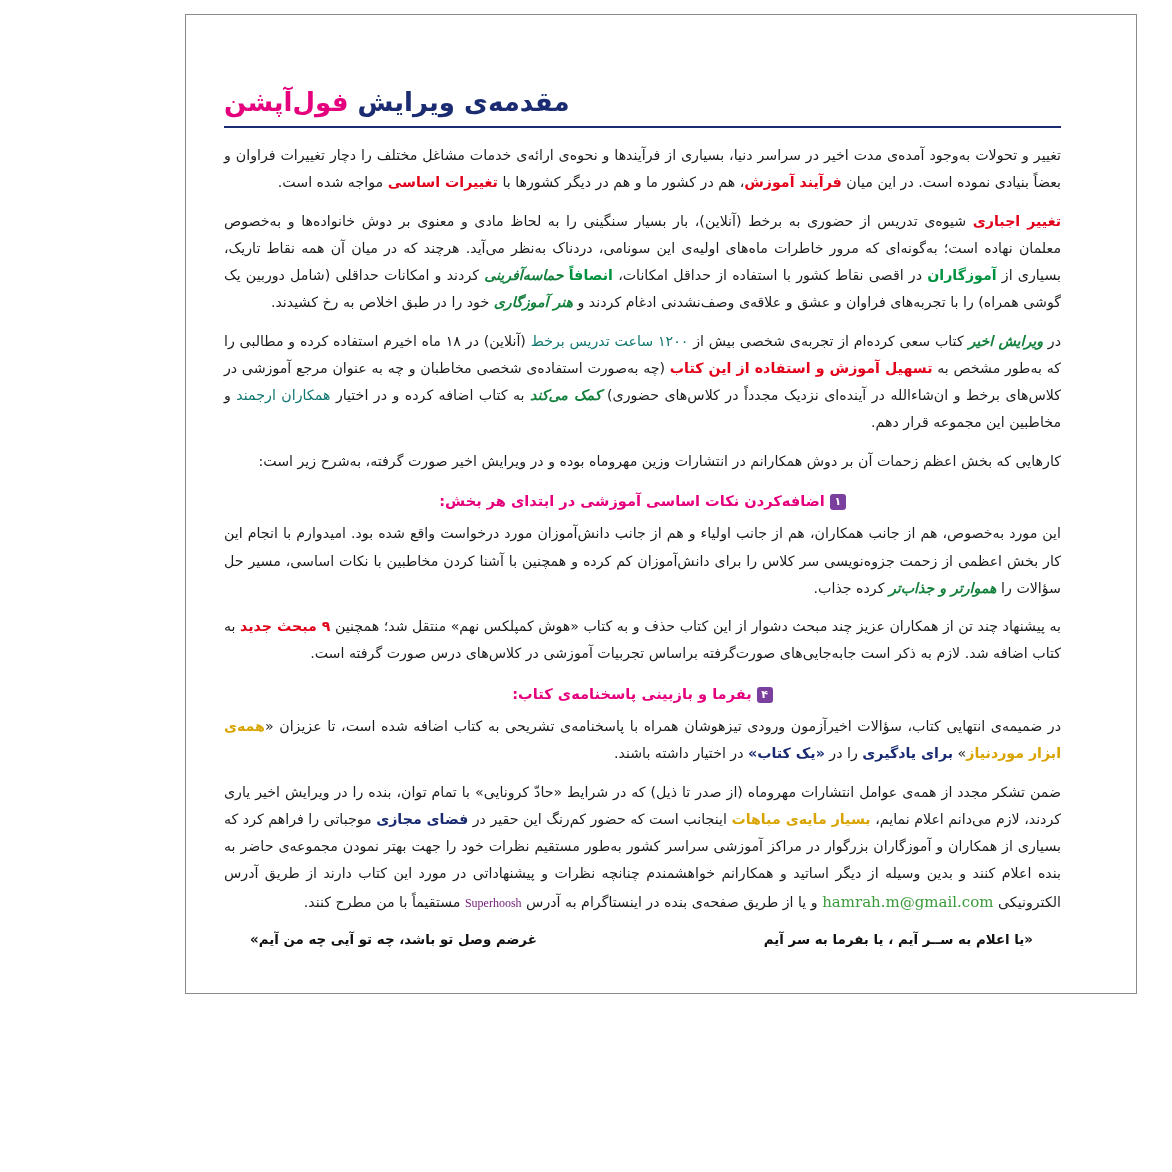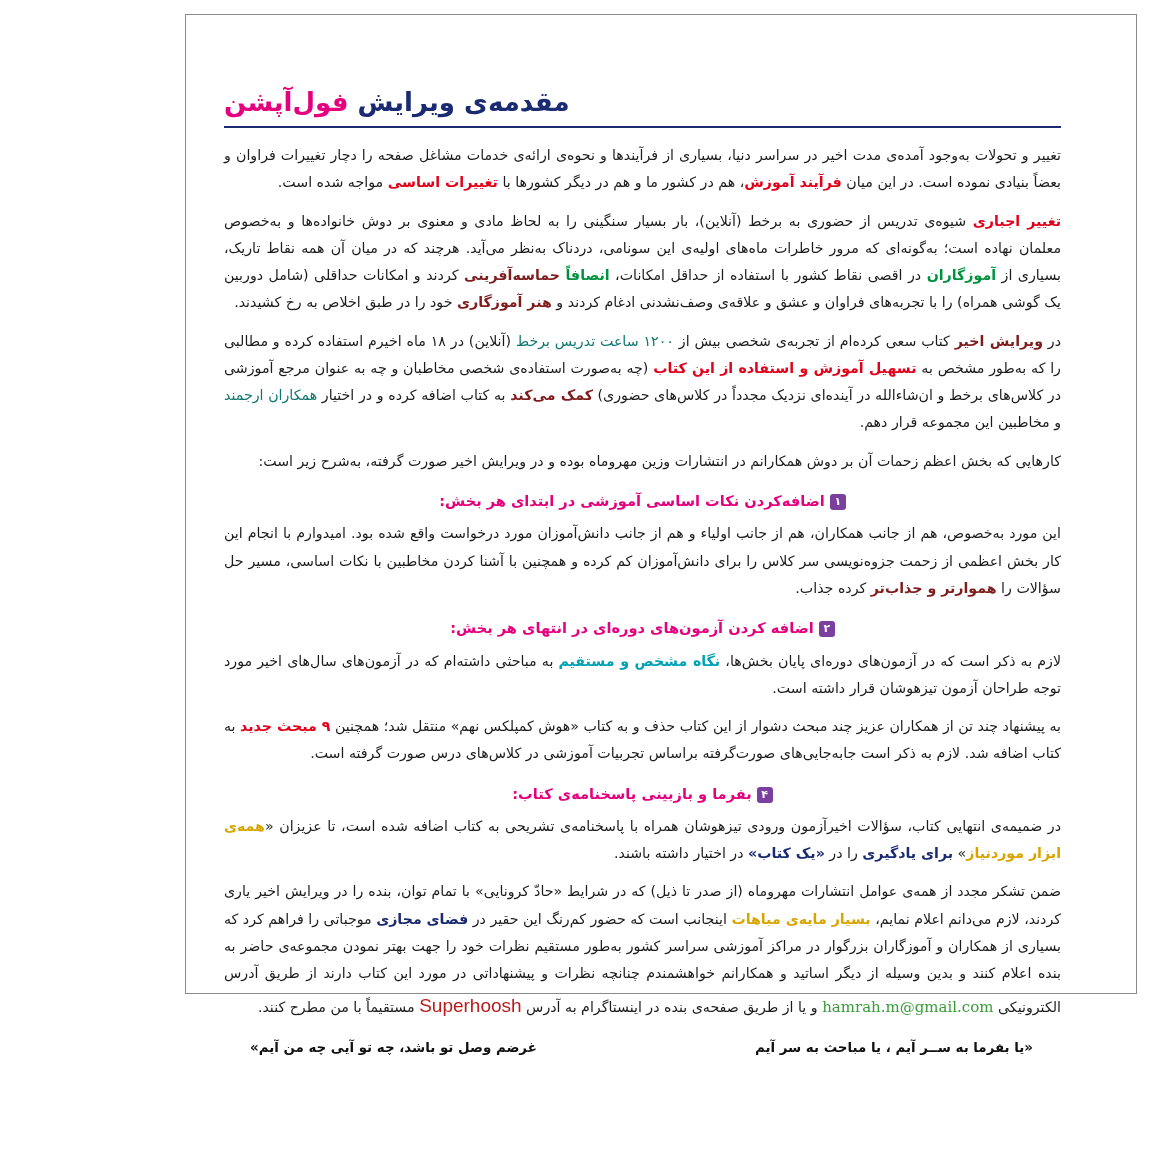--- a/index.html
+++ b/index.html
@@ -64,21 +64,21 @@
     font-size: 14.2px;
     line-height: 1.92;
     color: #1b1b1b;
     text-align: justify;
     text-justify: inter-word;
     direction: rtl;
   }
 
   
   .c-red     { color: #e2001a; font-weight: bold; }
-  .c-magenta { color: #7f1d1d; font-weight: bold; }
+  .c-magenta { color: #15803d; font-weight: bold; font-style: italic; }
   .c-orange  { color: #0f766e; font-weight: normal; }
   .c-green   { color: #00923f; font-weight: bold; }
   .c-teal    { color: #00a2b3; font-weight: bold; }
   .c-blue    { color: #1a2b72; font-weight: bold; }
   .c-gold    { color: #d9a400; font-weight: bold; }
 
   
   .item-heading {
     display: block;
     margin: 14px 0 8px 0;
@@ -123,59 +123,57 @@
   .couplet .hemistich { white-space: nowrap; }
 
   .email-mono {
     font-family: "DejaVu Serif", "Liberation Serif", serif;
     color: #3a9a3a;
     direction: ltr;
     unicode-bidi: isolate;
     font-size: 15px;
   }
   .latin-word {
-    font-family: Liberation Sans, sans-serif;
-    color: #b91c1c;
+    font-family: Liberation Serif, serif;
+    color: #701a75;
     direction: ltr;
     unicode-bidi: isolate;
-    font-size: 19px;
+    font-size: 12px;
   }
 </style>
 </head>
 <body>
 
 <div class="page-sheet">
   <div class="content-area">
 
     <h1 class="doc-title">
       <span class="title-main">مقدمه‌ی ویرایش </span><span class="title-accent">فول‌آپشن</span>
     </h1>
     <hr class="title-rule">
 
-    <p class="para"><span>تغییر و تحولات به‌وجود آمده‌ی مدت اخیر در سراسر دنیا، بسیاری از فرآیندها و نحوه‌ی ارائه‌ی خدمات مشاغل صفحه را دچار تغییرات فراوان و بعضاً بنیادی نموده است. در این میان </span><span class="c-red">فرآیند آموزش</span><span>، هم در کشور ما و هم در دیگر کشورها با </span><span class="c-red">تغییرات اساسی</span><span> مواجه شده است.</span></p>
+    <p class="para"><span>تغییر و تحولات به‌وجود آمده‌ی مدت اخیر در سراسر دنیا، بسیاری از فرآیندها و نحوه‌ی ارائه‌ی خدمات مشاغل مختلف را دچار تغییرات فراوان و بعضاً بنیادی نموده است. در این میان </span><span class="c-red">فرآیند آموزش</span><span>، هم در کشور ما و هم در دیگر کشورها با </span><span class="c-red">تغییرات اساسی</span><span> مواجه شده است.</span></p>
 
     <p class="para"><span class="c-red">تغییر اجباری</span><span> شیوه‌ی تدریس از حضوری به برخط (آنلاین)، بار بسیار سنگینی را به لحاظ مادی و معنوی بر دوش خانواده‌ها و به‌خصوص معلمان نهاده است؛ به‌گونه‌ای که مرور خاطرات ماه‌های اولیه‌ی این سونامی، دردناک به‌نظر می‌آید. هرچند که در میان آن همه نقاط تاریک، بسیاری از </span><span class="c-green">آموزگاران</span><span> در اقصی نقاط کشور با استفاده از حداقل امکانات، </span><span class="c-green">انصافاً</span><span> </span><span class="c-magenta">حماسه‌آفرینی</span><span> کردند و امکانات حداقلی (شامل دوربین یک گوشی همراه) را با تجربه‌های فراوان و عشق و علاقه‌ی وصف‌نشدنی ادغام کردند و </span><span class="c-magenta">هنر آموزگاری</span><span> خود را در طبق اخلاص به رخ کشیدند.</span></p>
 
     <p class="para"><span>در </span><span class="c-magenta">ویرایش اخیر</span><span> کتاب سعی کرده‌ام از تجربه‌ی شخصی بیش از </span><span class="c-orange">۱۲۰۰ ساعت تدریس برخط</span><span> (آنلاین) در ۱۸ ماه اخیرم استفاده کرده و مطالبی را که به‌طور مشخص به </span><span class="c-red">تسهیل آموزش و استفاده از این کتاب</span><span> (چه به‌صورت استفاده‌ی شخصی مخاطبان و چه به عنوان مرجع آموزشی در کلاس‌های برخط و ان‌شاءالله در آینده‌ای نزدیک مجدداً در کلاس‌های حضوری) </span><span class="c-magenta">کمک می‌کند</span><span> به کتاب اضافه کرده و در اختیار </span><span class="c-orange">همکاران ارجمند</span><span> و مخاطبین این مجموعه قرار دهم.</span></p>
 
     <p class="para">کارهایی که بخش اعظم زحمات آن بر دوش همکارانم در انتشارات وزین مهروماه بوده و در ویرایش اخیر صورت گرفته، به‌شرح زیر است:</p>
 
     <div class="item-heading magenta"><span class="num-badge">۱</span><span>اضافه‌کردن نکات اساسی آموزشی در ابتدای هر بخش:</span></div>
     <p class="para"><span>این مورد به‌خصوص، هم از جانب همکاران، هم از جانب اولیاء و هم از جانب دانش‌آموزان مورد درخواست واقع شده بود. امیدوارم با انجام این کار بخش اعظمی از زحمت جزوه‌نویسی سر کلاس را برای دانش‌آموزان کم کرده و همچنین با آشنا کردن مخاطبین با نکات اساسی، مسیر حل سؤالات را </span><span class="c-magenta">هموارتر و جذاب‌تر</span><span> کرده جذاب.</span></p>
 
-    <div class="item-heading magenta"><span class="num-badge">۲</span><span>اضافه کردن آزمون‌های دوره‌ای در انتهای هر بخش:</span></div>
-    <p class="para"><span>لازم به ذکر است که در آزمون‌های دوره‌ای پایان بخش‌ها، </span><span class="c-teal">نگاه مشخص و مستقیم</span><span> به مباحثی داشته‌ام که در آزمون‌های سال‌های اخیر مورد توجه طراحان آزمون تیزهوشان قرار داشته است.</span></p>
 
     <p class="para"><span>به پیشنهاد چند تن از همکاران عزیز چند مبحث دشوار از این کتاب حذف و به کتاب «هوش کمپلکس نهم» منتقل شد؛ همچنین </span><span class="c-red">۹ مبحث جدید</span><span> به کتاب اضافه شد. لازم به ذکر است جابه‌جایی‌های صورت‌گرفته براساس تجربیات آموزشی در کلاس‌های درس صورت گرفته است.</span></p>
 
     <div class="item-heading magenta"><span class="num-badge">۴</span><span>بفرما و بازبینی پاسخنامه‌ی کتاب:</span></div>
 
     <p class="para"><span>در ضمیمه‌ی انتهایی کتاب، سؤالات اخیرآزمون ورودی تیزهوشان همراه با پاسخنامه‌ی تشریحی به کتاب اضافه شده است، تا عزیزان «</span><span class="c-gold">همه‌ی ابزار موردنیاز</span><span>» </span><span class="c-blue">برای یادگیری</span><span> را در </span><span class="c-blue">«یک کتاب»</span><span> در اختیار داشته باشند.</span></p>
 
     <p class="para"><span>ضمن تشکر مجدد از همه‌ی عوامل انتشارات مهروماه (از صدر تا ذیل) که در شرایط «حادّ کرونایی» با تمام توان، بنده را در ویرایش اخیر یاری کردند، لازم می‌دانم اعلام نمایم، </span><span class="c-gold">بسیار مایه‌ی مباهات</span><span> اینجانب است که حضور کم‌رنگ این حقیر در </span><span class="c-blue">فضای مجازی</span><span> موجباتی را فراهم کرد که بسیاری از همکاران و آموزگاران بزرگوار در مراکز آموزشی سراسر کشور به‌طور مستقیم نظرات خود را جهت بهتر نمودن مجموعه‌ی حاضر به بنده اعلام کنند و بدین وسیله از دیگر اساتید و همکارانم خواهشمندم چنانچه نظرات و پیشنهاداتی در مورد این کتاب دارند از طریق آدرس الکترونیکی </span><span class="email-mono">hamrah.m@gmail.com</span><span> و یا از طریق صفحه‌ی بنده در اینستاگرام به آدرس </span><span class="latin-word">Superhoosh</span><span> مستقیماً با من مطرح کنند.</span></p>
 
     <div class="couplet">
-      <span class="hemistich">«یا بفرما به ســر آیم ، یا مباحث به سر آیم</span>
+      <span class="hemistich">«یا اعلام به ســر آیم ، یا بفرما به سر آیم</span>
       <span class="hemistich">غرضم وصل تو باشد، چه تو آیی چه من آیم»</span>
     </div>
 
   </div>
 </div>
 
 </body></html>

